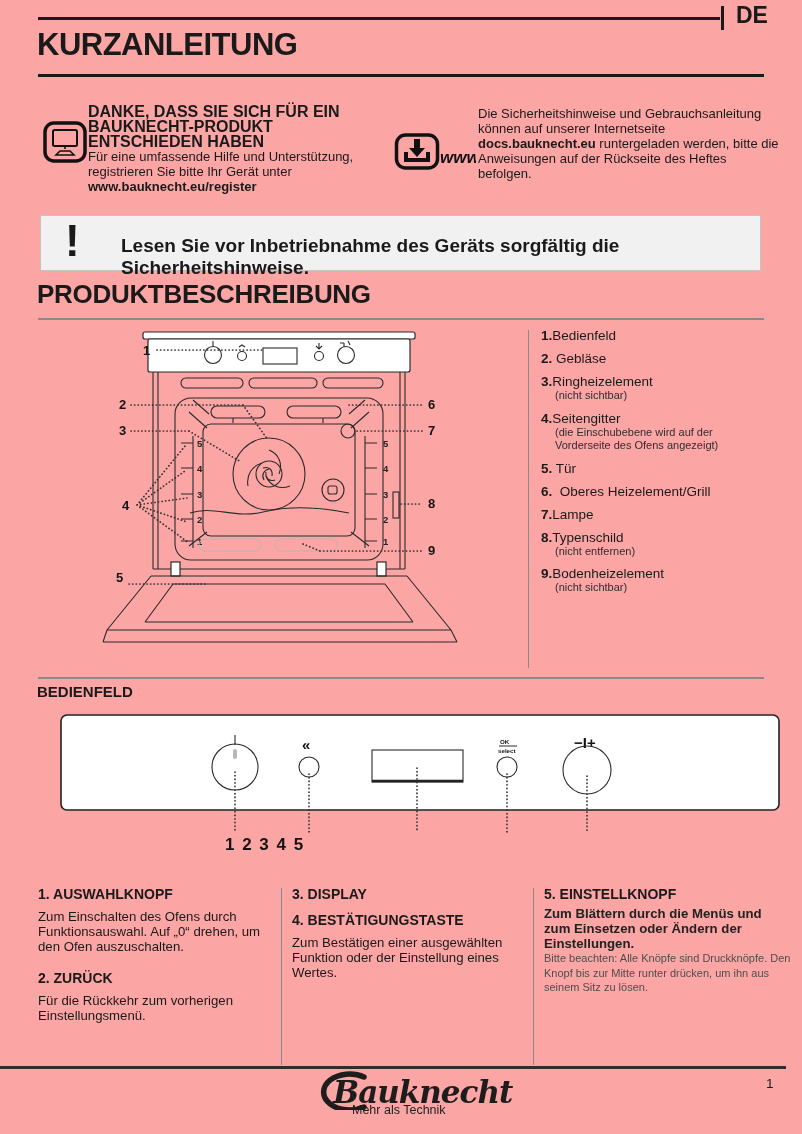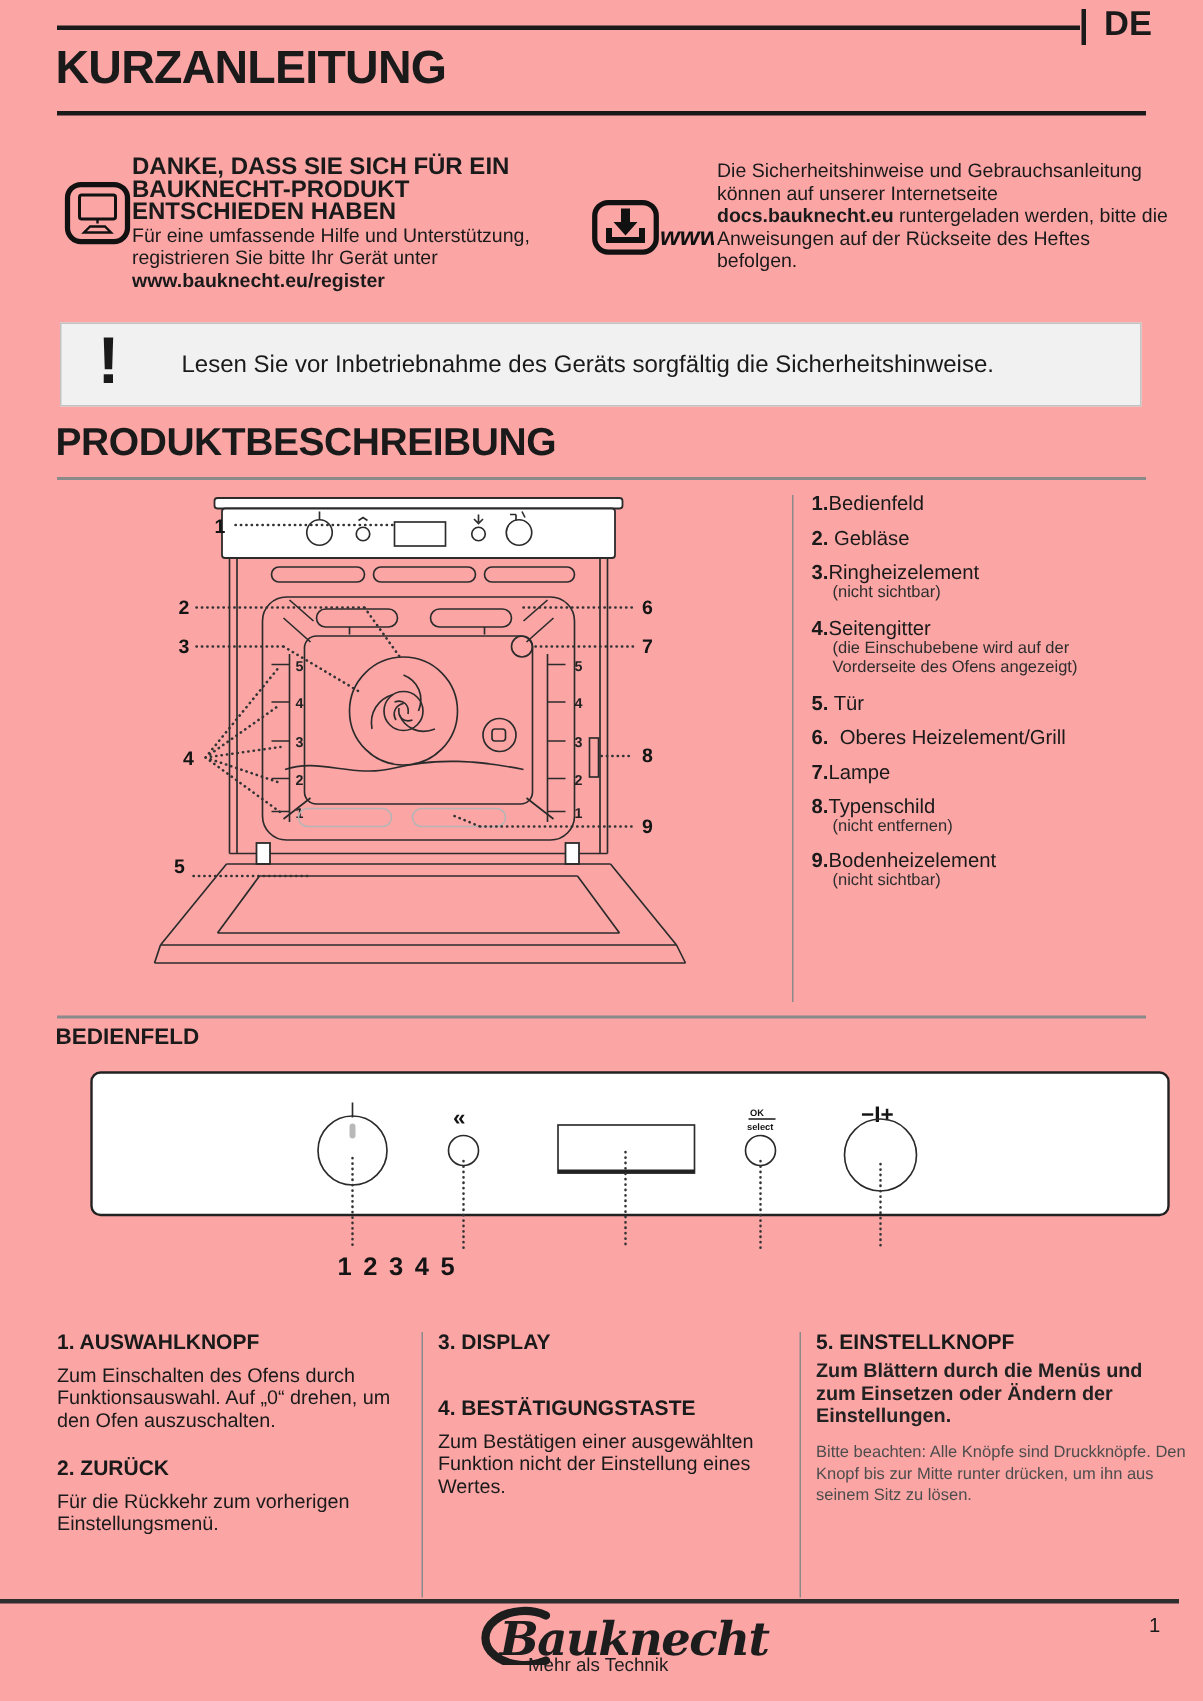--- a/index.html
+++ b/index.html
@@ -11,28 +11,28 @@
   .grule{background:#8a8a8a}
   .h1{font-size:31px;font-weight:700;letter-spacing:-.5px}
   .de{font-size:23px;font-weight:700}
   .h2{font-size:26px;font-weight:700;letter-spacing:-.3px}
   .h3{font-size:15px;font-weight:700}
   .intro-h{font-size:16px;font-weight:700;line-height:15px;max-width:252px}
   .txt{font-size:13px;line-height:15px}
   .b{font-weight:700}
   .warn-box{background:#f1f1f1;border:1.5px solid #c3c3c3}
   .warn-mark{font-size:44px;font-weight:900;line-height:1;font-family:"Liberation Sans",sans-serif}
-  .warn-text{font-size:16px;font-weight:400}
+  .warn-text{font-size:19px;font-weight:700}
   .part{margin-bottom:8px;font-size:13.5px;line-height:15px}
   .p-num{font-weight:700}
   .p-label{white-space:pre-wrap}
   .p-note{font-size:11px;line-height:13.5px;padding-left:14px;color:#2e2e2e}
   .c-h{font-size:14px;font-weight:700;margin-bottom:7px}
   .c-body{font-size:13.2px;line-height:15px;margin-bottom:16px}
-  .c-body-b{font-size:13.2px;line-height:15px;margin-bottom:10px;font-weight:700;color:#222}
+  .c-body-b{font-size:13.2px;line-height:15px;font-weight:700;color:#222}
   .c-note{font-size:11px;line-height:14.5px;color:#4d4d4d}
   .tagline{font-size:12.5px;color:#1d1d1d}
   .pagenum{font-size:13.5px}
   svg{display:block}
   .ln{fill:none;stroke:#2b2b2b;stroke-width:1.1}
   .lnw{fill:#fff;stroke:#2b2b2b;stroke-width:1.2}
   .lt{fill:none;stroke:#b5b5b5;stroke-width:1}
   .blk{fill:#111;stroke:none}
   .thick{fill:none;stroke:#111;stroke-width:3.5}
   .dot{fill:none;stroke:#333;stroke-width:1.7;stroke-dasharray:.2 3.4;stroke-linecap:round}
@@ -240,23 +240,23 @@
   </svg>
 
   <div class="abs" style="left:38px;top:886px;width:238px">
     <div class="c-h">1. AUSWAHLKNOPF</div>
     <div class="c-body">Zum Einschalten des Ofens durch Funktionsauswahl. Auf „0“ drehen, um den Ofen auszuschalten.</div>
     <div class="c-h">2. ZURÜCK</div>
     <div class="c-body">Für die Rückkehr zum vorherigen Einstellungsmenü.</div>
   </div>
   <div class="abs grule" style="left:281px;top:888px;width:1px;height:177px"></div>
   <div class="abs" style="left:292px;top:886px;width:232px">
-    <div class="c-h" style="margin-bottom:28px">3. DISPLAY</div>
+    <div class="c-h" style="margin-bottom:10px">3. DISPLAY</div>
     <div class="c-h">4. BESTÄTIGUNGSTASTE</div>
-    <div class="c-body">Zum Bestätigen einer ausgewählten Funktion nicht der Einstellung eines Wertes.</div>
+    <div class="c-body">Zum Bestätigen einer ausgewählten Funktion oder der Einstellung eines Wertes.</div>
   </div>
   <div class="abs grule" style="left:533px;top:888px;width:1px;height:177px"></div>
   <div class="abs" style="left:544px;top:886px;width:247px">
     <div class="c-h" style="margin-bottom:4px">5. EINSTELLKNOPF</div>
     <div class="c-body-b">Zum Blättern durch die Menüs und zum Einsetzen oder Ändern der Einstellungen.</div>
     <div class="c-note">Bitte beachten: Alle Knöpfe sind Druckknöpfe. Den Knopf bis zur Mitte runter drücken, um ihn aus seinem Sitz zu lösen.</div>
   </div>
 
   <div class="abs" style="left:0;top:1066px;width:786px;height:2.5px;background:#2e2e2e"></div>
   <svg class="abs" style="left:320px;top:1070px" width="250" height="40" viewBox="0 0 250 40">

